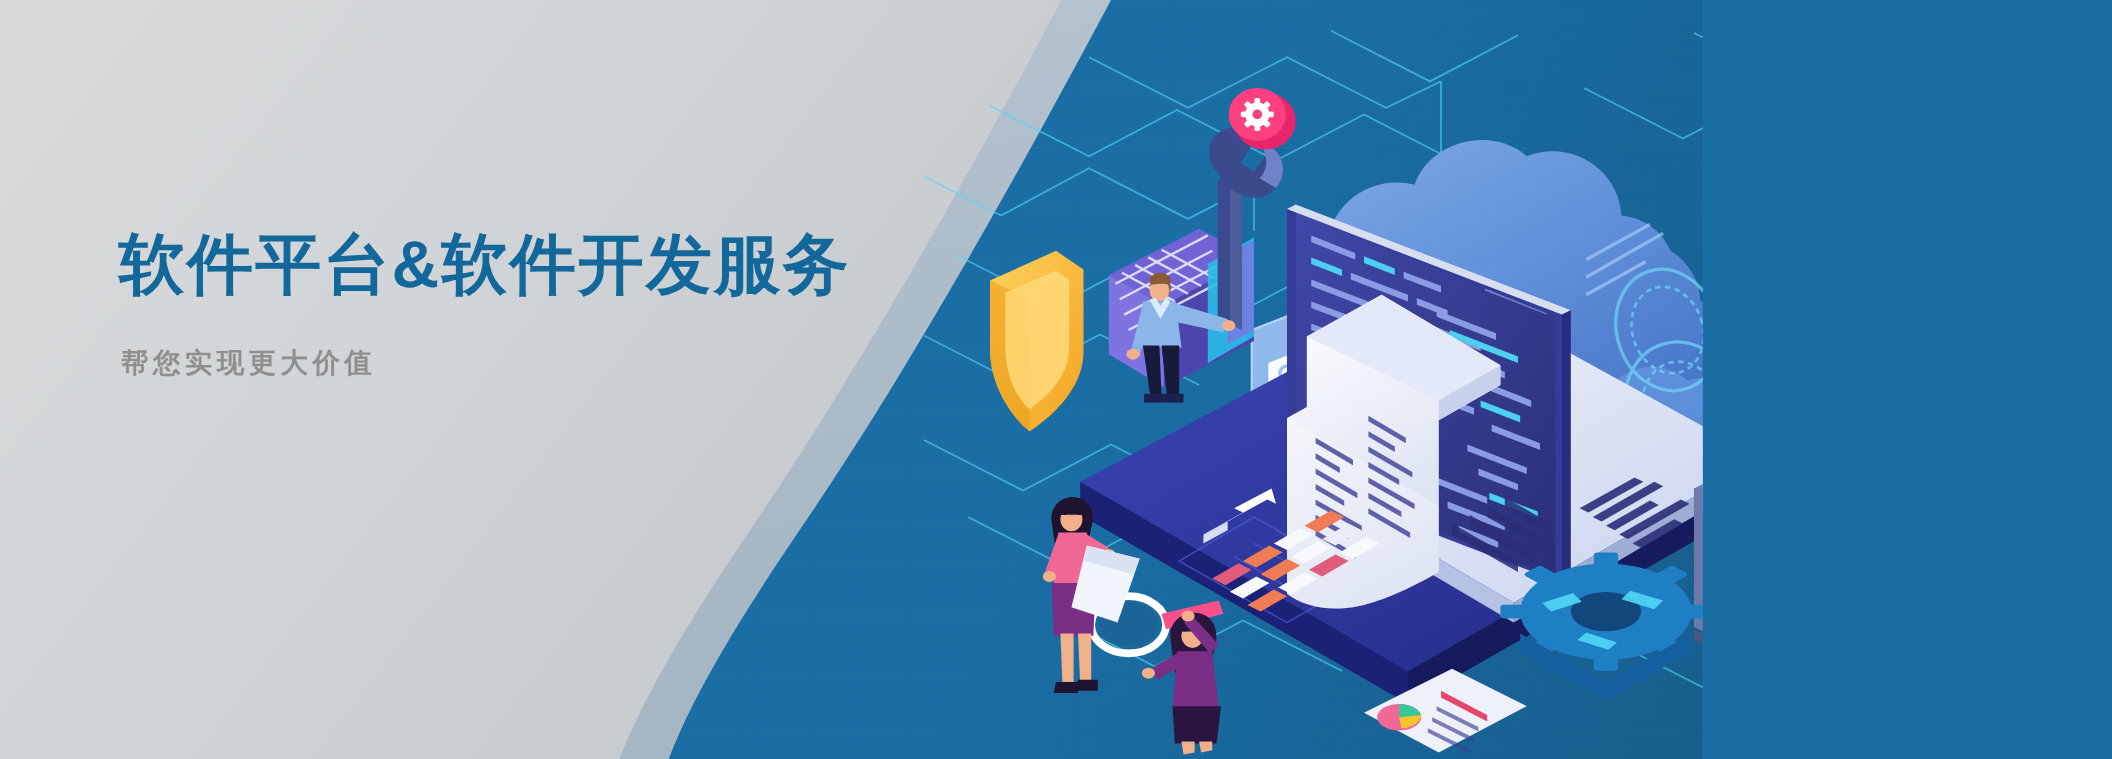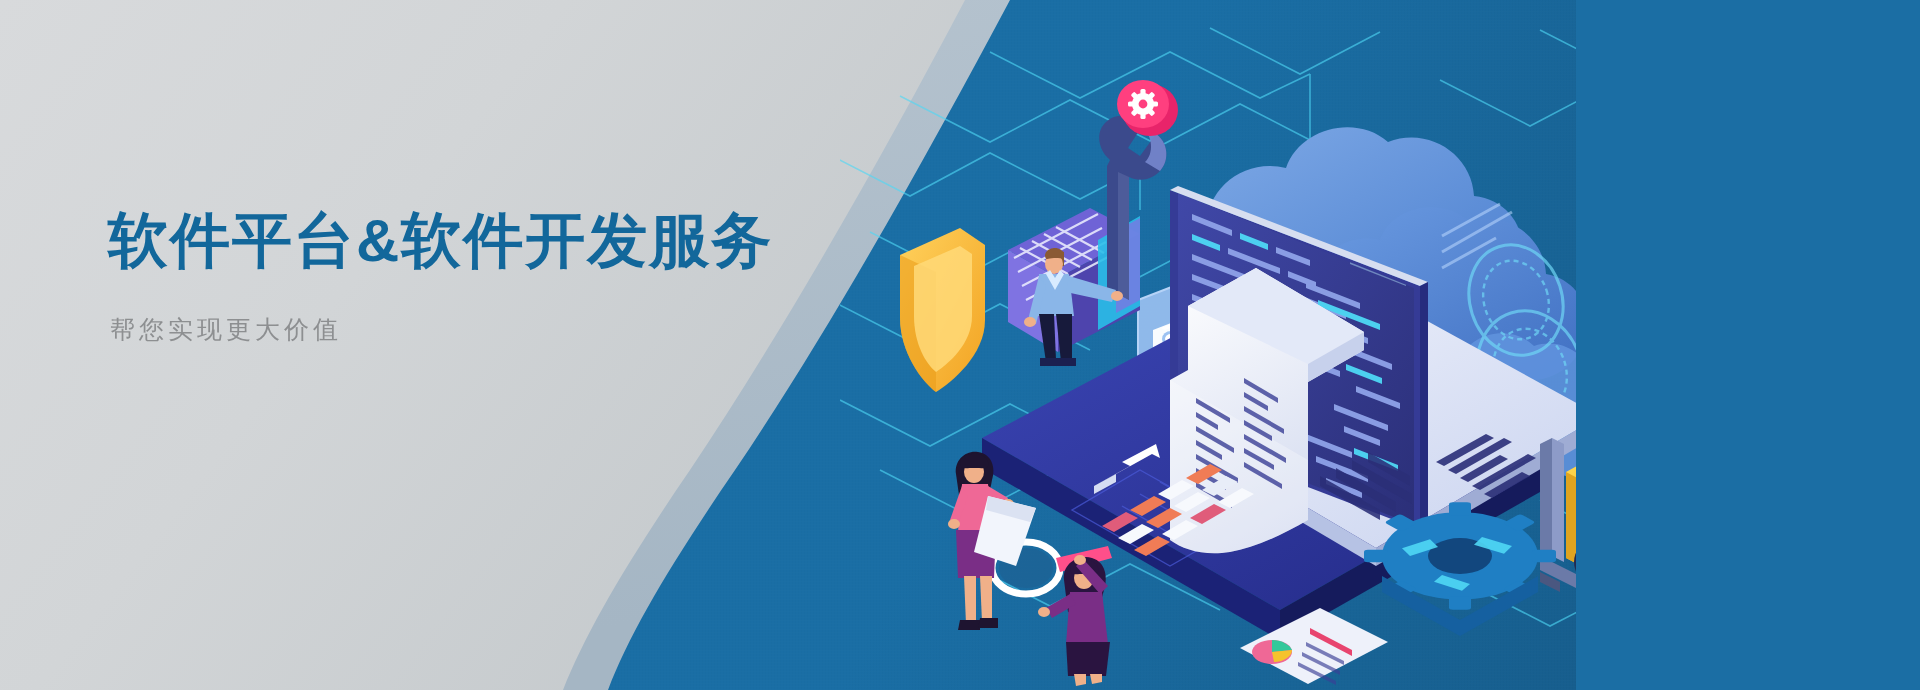--- a/index.html
+++ b/index.html
@@ -1,21 +1,21 @@
 <!DOCTYPE html>
 <html><head>
 <meta charset="utf-8">
 <style>
   html,body{margin:0;padding:0;}
   body{
     width:1920px;height:690px;overflow:hidden;
     font-family:"Liberation Sans","DejaVu Sans",sans-serif;
     background:#1b6ea4;
   }
-  .banner{position:relative;width:1548px;height:690px;overflow:hidden;padding-left:28px;}
+  .banner{position:relative;width:1548px;height:690px;overflow:hidden;}
 
   
   .bg-blue{
     position:absolute;inset:0;
     background:linear-gradient(118deg,#1d5f91 0%,#1a6ea5 38%,#1a6ea5 62%,#175e8e 100%);
   }
   .bg-noise{
     position:absolute;inset:0;opacity:.35;
     background-image:
       repeating-linear-gradient(0deg, rgba(255,255,255,.022) 0 1px, transparent 1px 3px),
@@ -23,21 +23,21 @@
   }
   .bg-curve-mid,.bg-curve-main{position:absolute;top:0;left:0;width:1920px;height:690px;}
 
   
   .copy{position:absolute;left:108px;top:206px;z-index:40;}
   .headline{
     font-size:60px;font-weight:700;color:#12679b;letter-spacing:2px;
     line-height:1.15;white-space:nowrap;margin:0;
   }
   .subline{
-    margin:38px 0 0 2px;font-size:25px;font-weight:400;color:#8d8f91;
+    margin:38px 0 0 2px;font-size:25px;font-weight:700;color:#8d8f91;
     letter-spacing:4px;white-space:nowrap;
   }
 
   
   .art{position:absolute;left:840px;top:0;width:1080px;height:690px;z-index:30;}
 </style>
 </head>
 <body>
 
 <div class="banner">

